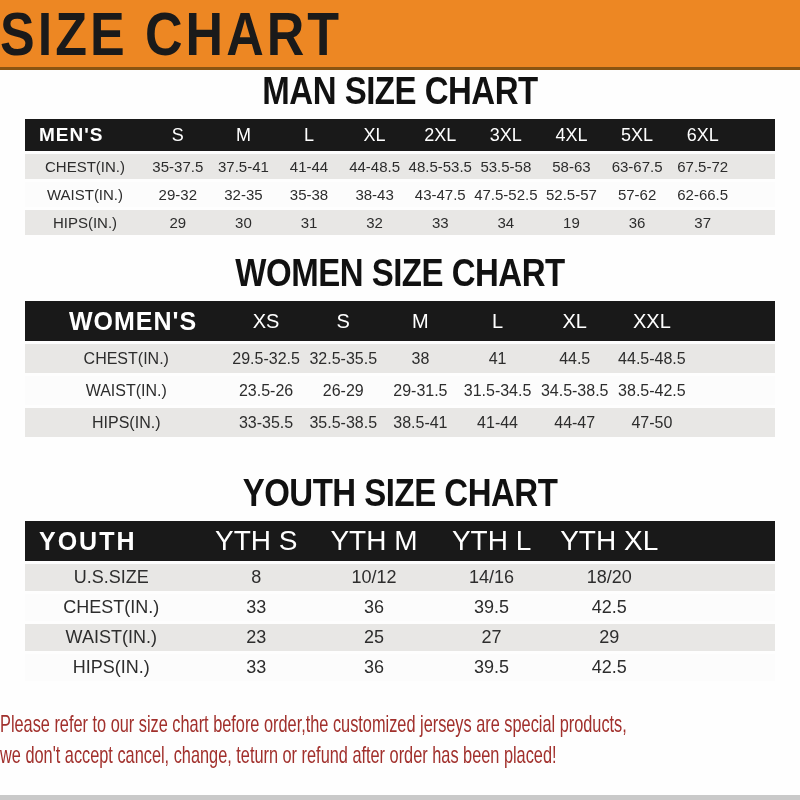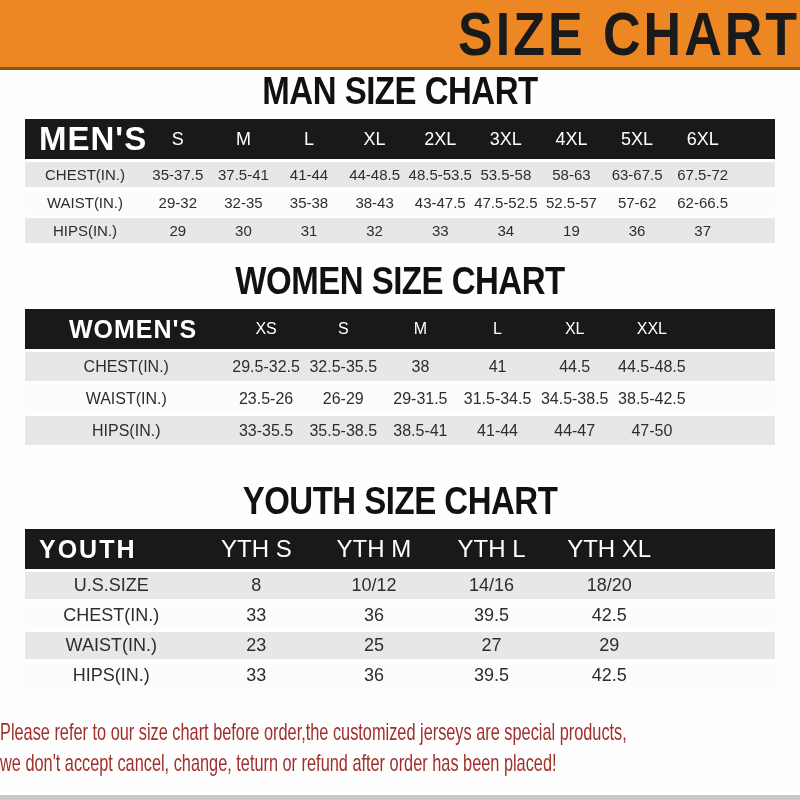--- a/index.html
+++ b/index.html
@@ -8,21 +8,21 @@
     width:800px;height:800px;
     overflow:hidden;
     background:#fefefe;
     font-family:"Liberation Sans", sans-serif;
   }
   
   .banner{
     height:67px;
     background:#ed8723;
     border-bottom:3px solid #8a5512;
-    display:flex;align-items:center;justify-content:flex-end;
+    display:flex;align-items:center;justify-content:flex-start;
   }
   .banner-title{
     display:inline-block;
     font-size:52px;
     font-weight:800;
     letter-spacing:3px;
     color:#1a1a1a;
     transform:scaleY(1.18);
     line-height:1;
     white-space:nowrap;
@@ -69,33 +69,33 @@
   .data-row td{
     background:#fcfcfc;
     color:#2d2d2d;
     text-align:center;
     vertical-align:middle;
     white-space:nowrap;
   }
   .data-row:nth-child(odd) td{background:#e8e7e5;}
   
   .tbl-men .header-row th{height:30px;font-size:18px;}
-  .tbl-men .header-row th.label-cell{font-size:33px;}
+  .tbl-men .header-row th.label-cell{font-size:19px;}
   .tbl-men .header-row th.label-cell{width:14%;}
   .tbl-men .header-row th.filler-cell{width:5%;}
   .tbl-men .data-row td{height:23px;font-size:15px;}
   
   .tbl-women{margin-top:10px;}
-  .tbl-women .header-row th{height:38px;font-size:16px;}
+  .tbl-women .header-row th{height:38px;font-size:20px;}
   .tbl-women .header-row th.label-cell{font-size:25px;width:21%;padding-left:44px;}
   .tbl-women .header-row th.filler-cell{width:11%;}
   .tbl-women .data-row td{height:27px;font-size:16px;}
   
   .tbl-youth{margin-top:8px;}
-  .tbl-youth .header-row th{height:38px;font-size:24px;}
+  .tbl-youth .header-row th{height:38px;font-size:28px;}
   .tbl-youth .header-row th.label-cell{font-size:25px;width:21%;letter-spacing:2px;}
   .tbl-youth .header-row th.filler-cell{width:14%;}
   .tbl-youth .data-row td{height:25px;font-size:18px;}
   
   .footer-note{
     margin-top:24px;
   }
   .footer-line{
     display:block;
     font-size:24px;

